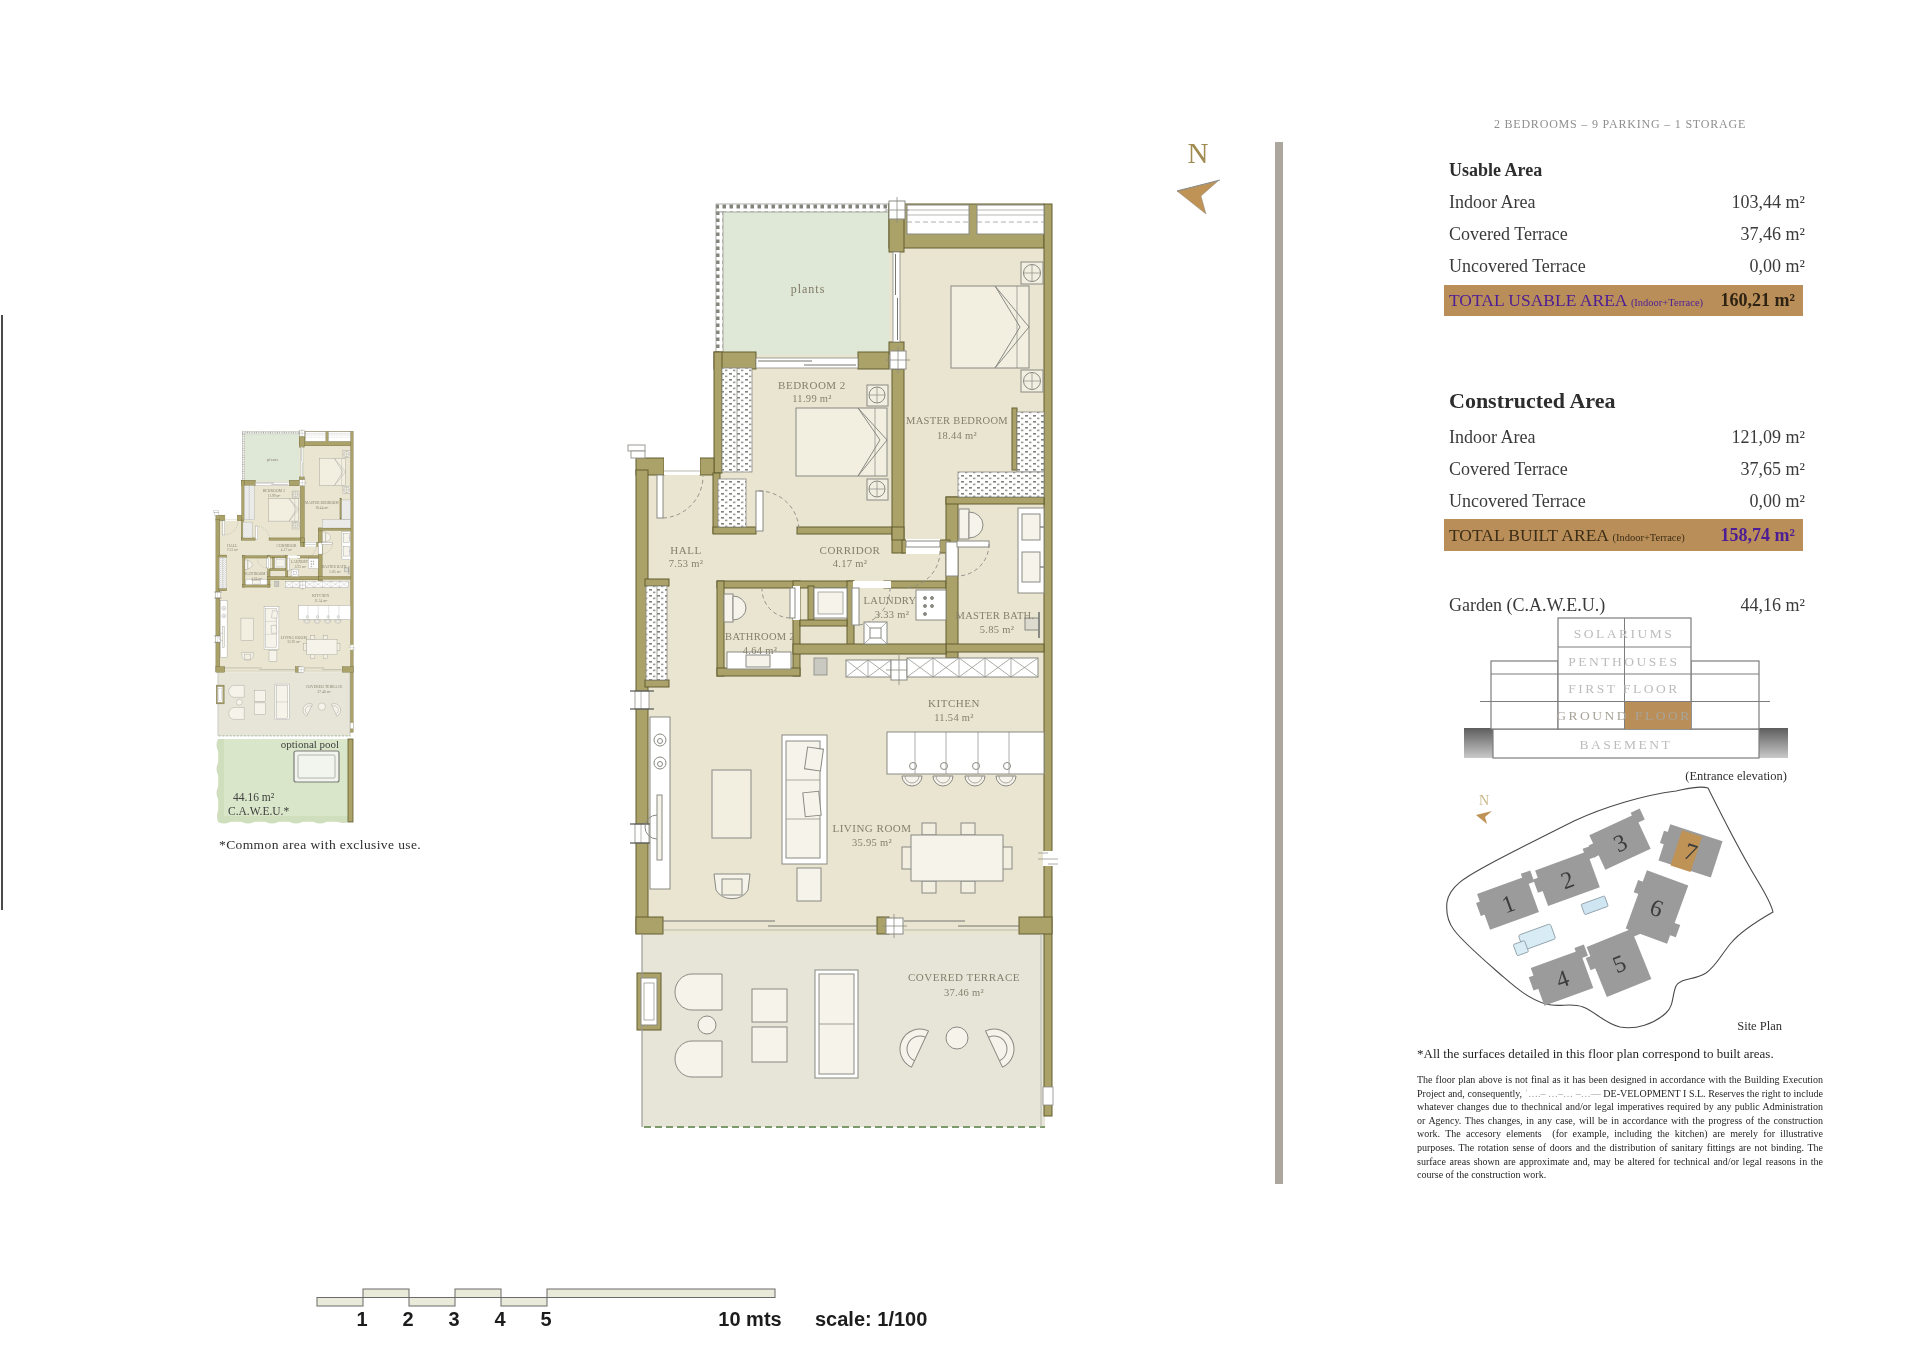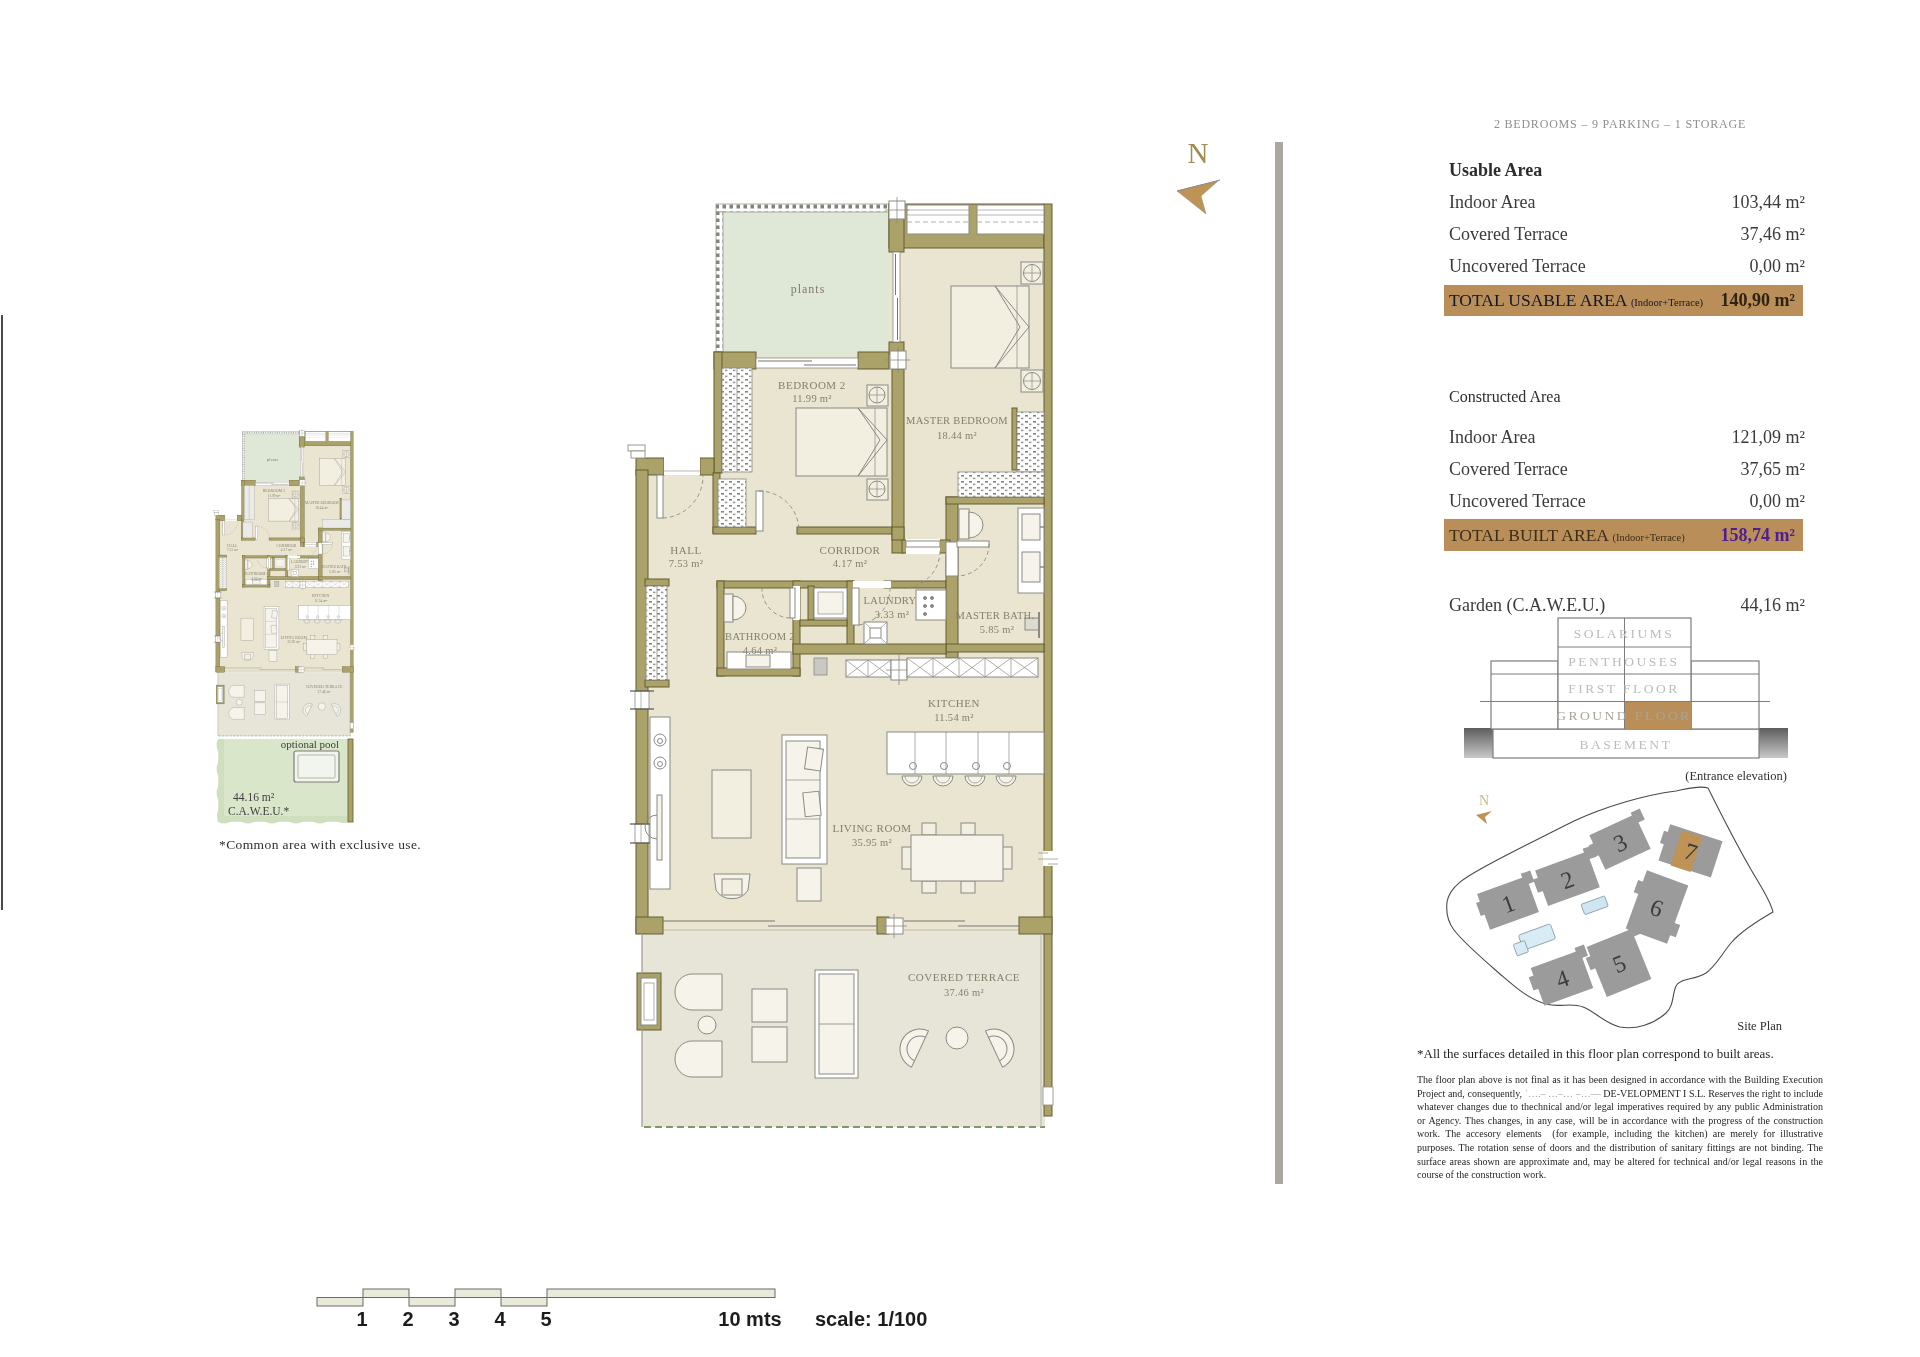--- a/index.html
+++ b/index.html
@@ -499,25 +499,25 @@
 
 <div class="abs" style="left:1420px;top:117px;width:400px;text-align:center;font-size:12px;letter-spacing:0.8px;color:#8f8f8f;">2 BEDROOMS – 9 PARKING – 1 STORAGE</div>
 
 <div class="abs" style="left:1449px;top:160px;font-size:18px;font-weight:bold;color:#2d2d2d;">Usable Area</div>
 
 <div class="row" style="left:1449px;top:192px;">Indoor Area<span class="val">103,44 m²</span></div>
 <div class="row" style="left:1449px;top:224px;">Covered Terrace<span class="val">37,46 m²</span></div>
 <div class="row" style="left:1449px;top:256px;">Uncovered Terrace<span class="val">0,00 m²</span></div>
 
 <div class="abs" style="left:1444px;top:285px;width:359px;height:31px;background:#b98e58;">
-  <span style="position:absolute;left:5px;top:5px;font-size:17.5px;color:#0f172a;">TOTAL USABLE AREA <span style="font-size:10.5px;">(Indoor+Terrace)</span></span>
-  <span style="position:absolute;right:8px;top:5px;font-size:18px;font-weight:bold;color:#2e2213;">140,90 m²</span>
+  <span style="position:absolute;left:5px;top:5px;font-size:17.5px;color:#4c1d95;">TOTAL USABLE AREA <span style="font-size:10.5px;">(Indoor+Terrace)</span></span>
+  <span style="position:absolute;right:8px;top:5px;font-size:18px;font-weight:bold;color:#2e2213;">160,21 m²</span>
 </div>
 
-<div class="abs" style="left:1449px;top:388px;font-size:16px;font-weight:normal;color:#2d2d2d;">Constructed Area</div>
+<div class="abs" style="left:1449px;top:388px;font-size:22px;font-weight:bold;color:#2d2d2d;">Constructed Area</div>
 
 <div class="row" style="left:1449px;top:427px;">Indoor Area<span class="val">121,09 m²</span></div>
 <div class="row" style="left:1449px;top:459px;">Covered Terrace<span class="val">37,65 m²</span></div>
 <div class="row" style="left:1449px;top:491px;">Uncovered Terrace<span class="val">0,00 m²</span></div>
 
 <div class="abs" style="left:1444px;top:519px;width:359px;height:32px;background:#b98e58;text-decoration:underline;">
   <span style="position:absolute;left:5px;top:6px;font-size:17.5px;color:#3c2d17;">TOTAL BUILT AREA <span style="font-size:10.5px;">(Indoor+Terrace)</span></span>
   <span style="position:absolute;right:8px;top:6px;font-size:18px;font-weight:bold;color:#4c1d95;">158,74 m²</span>
 </div>
 

